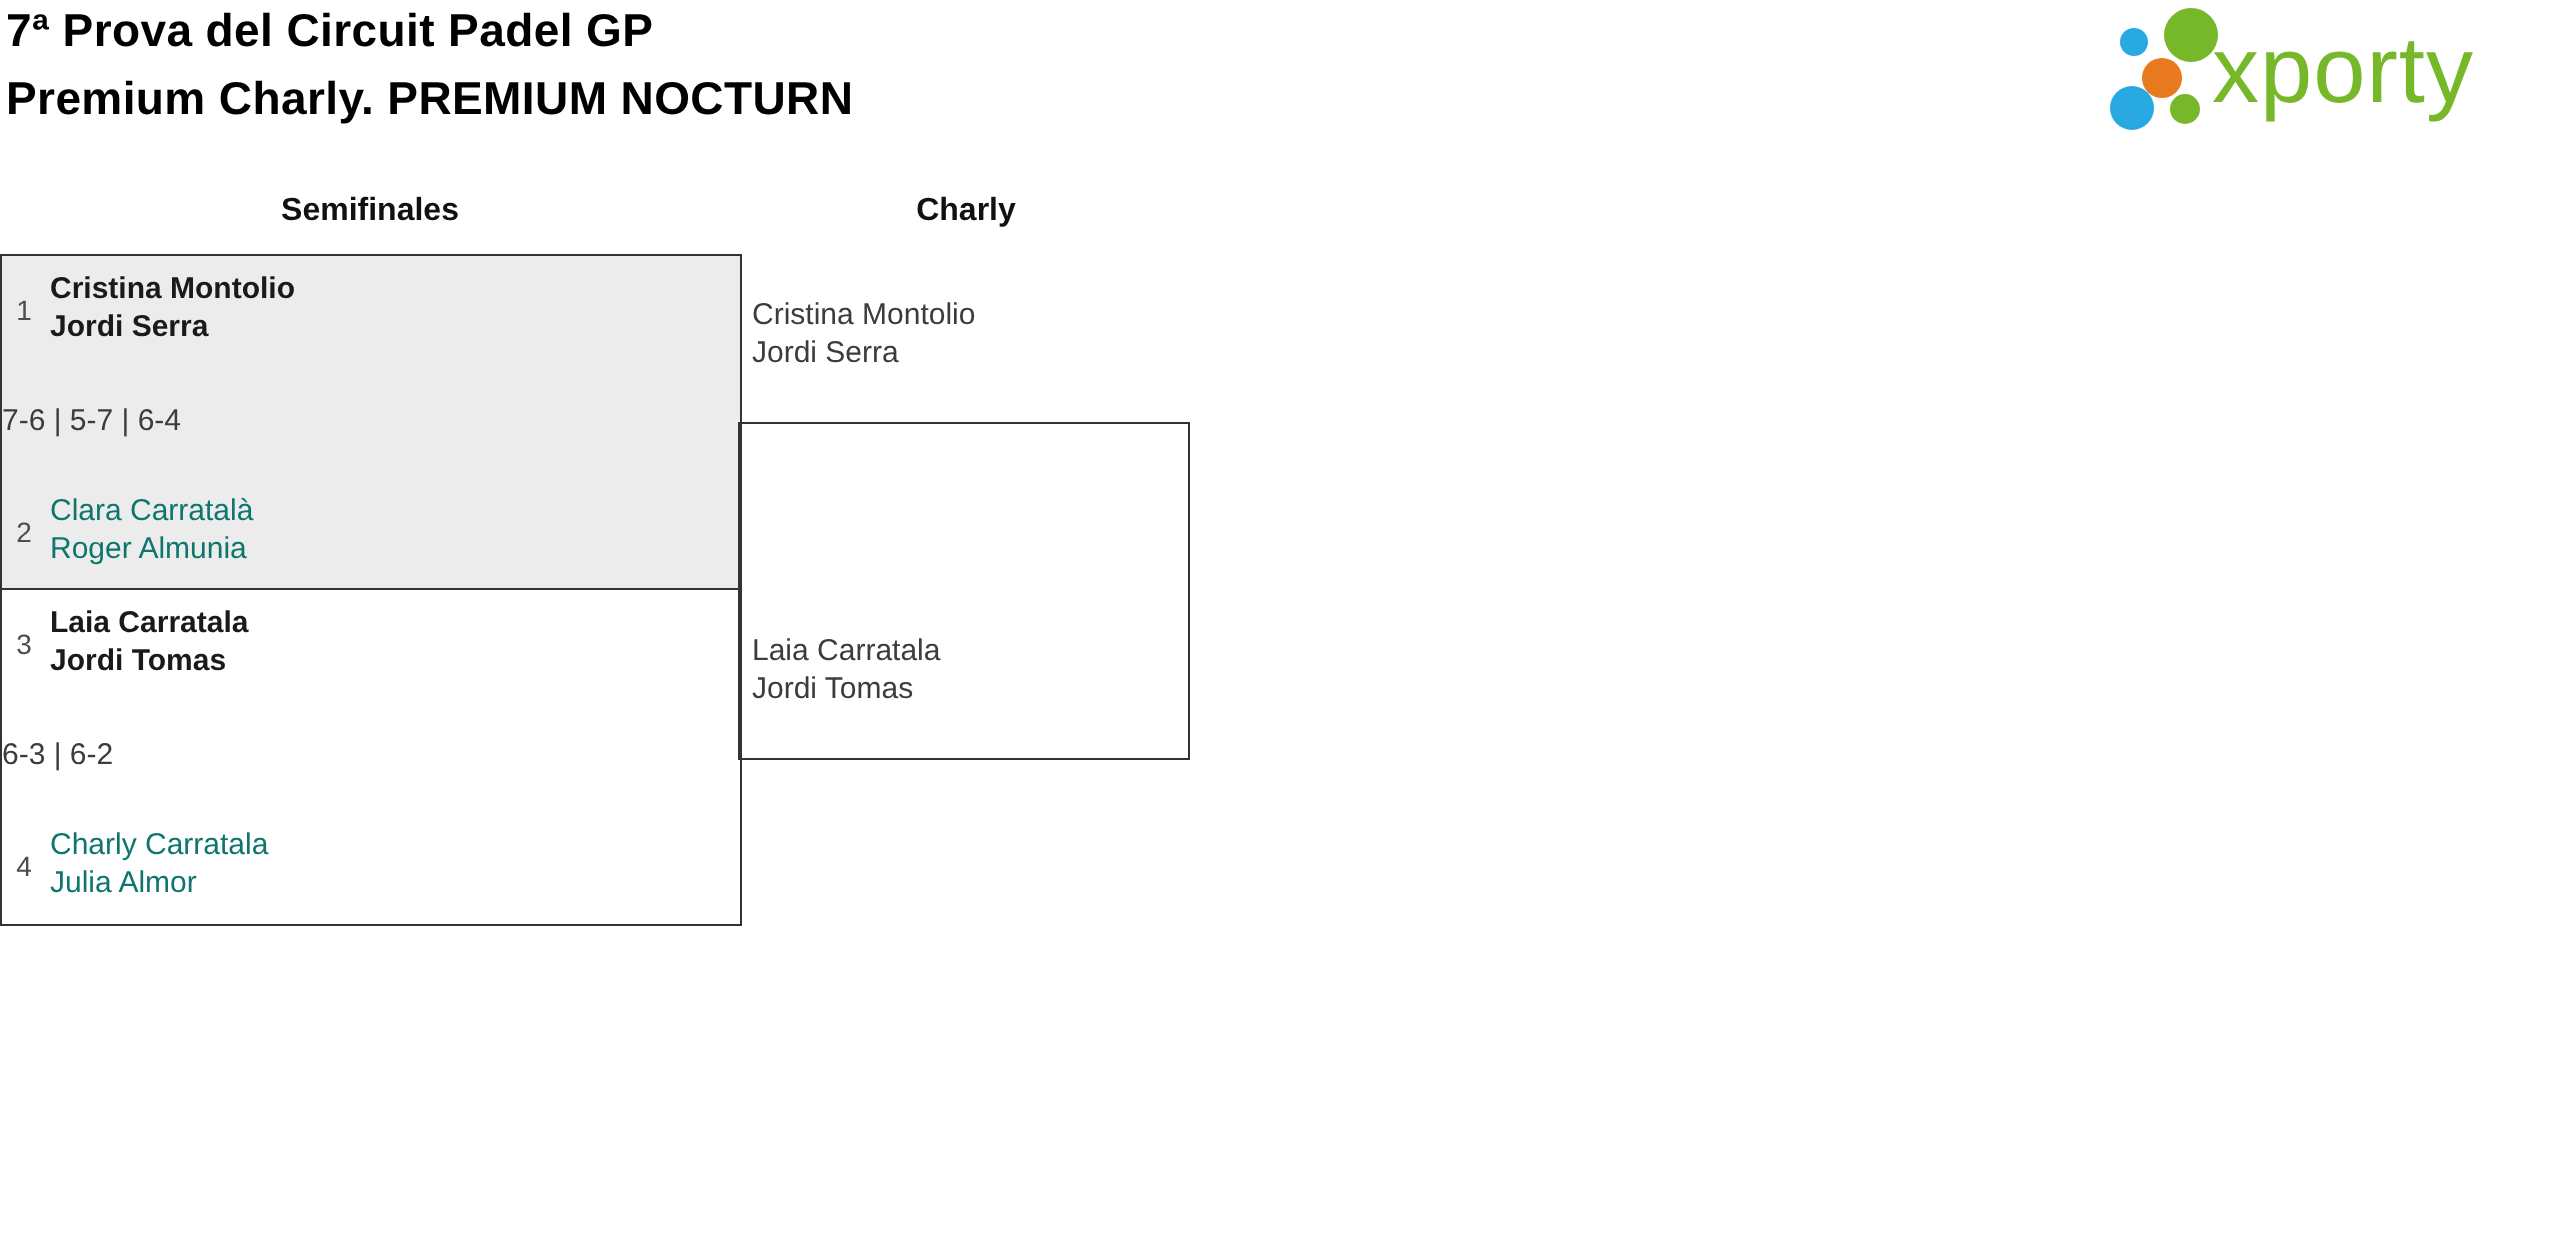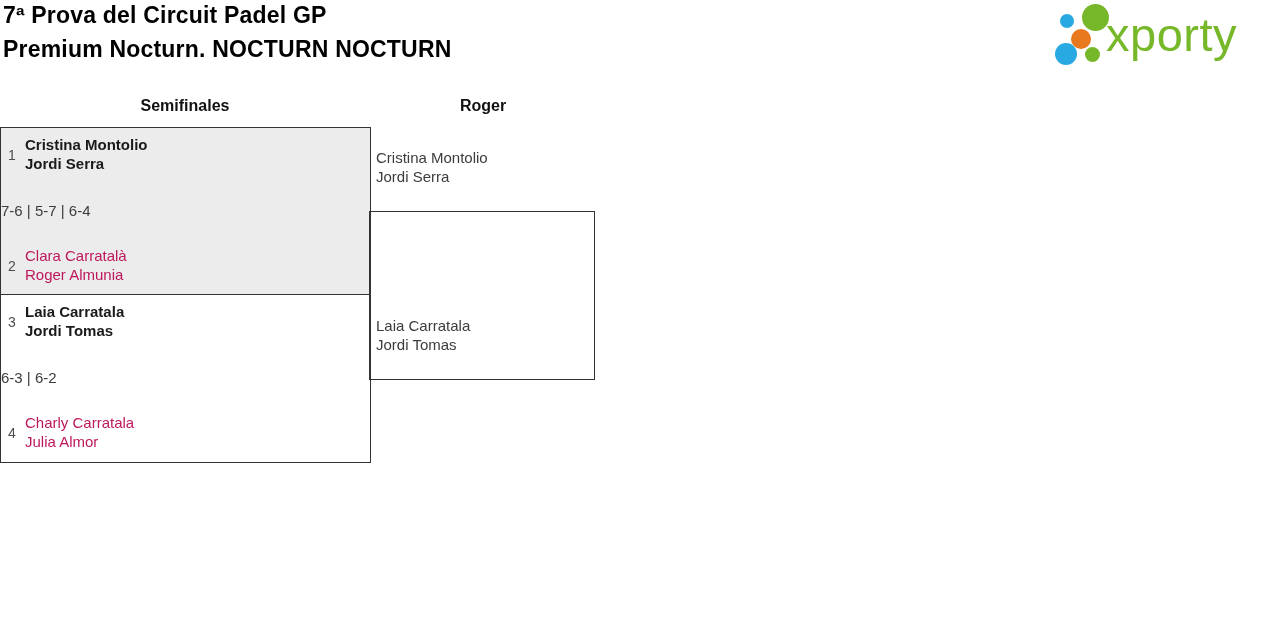--- a/index.html
+++ b/index.html
@@ -42,54 +42,54 @@
   }
   .match.sf1 { top:127px; height:169px; background:#ececec; }
   .match.sf2 { top:294px; height:169px; }
   .final-box { position:absolute; left:369px; top:211px; width:226px; height:169px;
                border:1px solid #333; background:transparent; }
 
   .seed {
     position:absolute; left:2px; width:18px; text-align:center;
     font-size:14px; line-height:19px; color:#4d4d4d;
   }
-  .players { position:absolute; left:24px; font-size:15px; line-height:19px; color:#be185d; }
+  .players { position:absolute; left:24px; font-size:15px; line-height:19px; color:#0f766e; }
   .players.winner { font-weight:700; color:#1a1a1a; }
   .t1 .players { top:7px; }   .t1 .seed { top:18px; }
   .t2 .players { top:118px; } .t2 .seed { top:129px; }
   .score {
     position:absolute; left:0; top:74px; width:100%; text-align:left;
     font-size:15px; color:#3c3c3c;
   }
 
   .final-team { position:absolute; left:376px; font-size:15px; line-height:19px; color:#3c3c3c; }
   .ft1 { top:148px; }
   .ft2 { top:316px; }
 </style>
 </head>
 <body>
 
 <div class="page">
 
   <div class="title">
     <div>7ª Prova del Circuit Padel GP</div>
-    <div>Premium Nocturn. NOCTURN NOCTURN</div>
+    <div>Premium Charly. PREMIUM NOCTURN</div>
   </div>
 
   <div class="logo">
     <span class="dot dot-blue-small"></span>
     <span class="dot dot-green-big"></span>
     <span class="dot dot-orange"></span>
     <span class="dot dot-blue-big"></span>
     <span class="dot dot-green-small"></span>
     <span class="wordmark">xporty</span>
   </div>
 
   <div class="round-header rh-semi">Semifinales</div>
-  <div class="round-header rh-final">Roger</div>
+  <div class="round-header rh-final">Charly</div>
 
   <div class="match sf1">
     <div class="t1">
       <span class="seed">1</span>
       <div class="players winner">
         <div>Cristina Montolio</div>
         <div>Jordi Serra</div>
       </div>
     </div>
     <div class="score">7-6 | 5-7 | 6-4</div>

